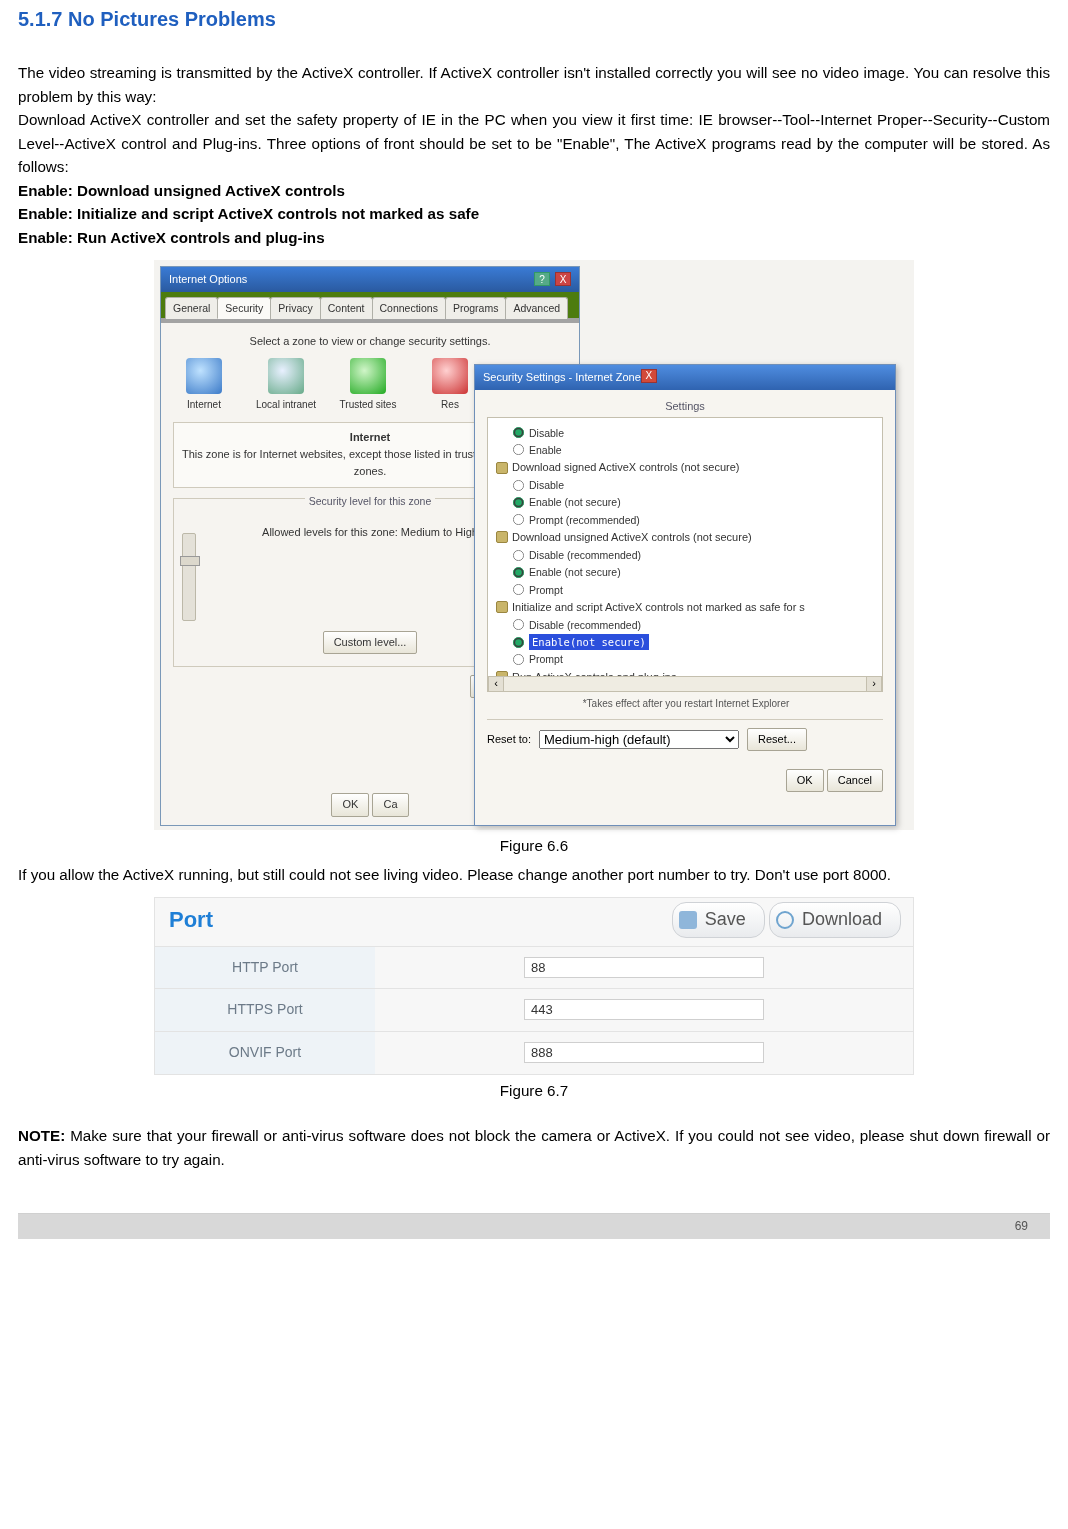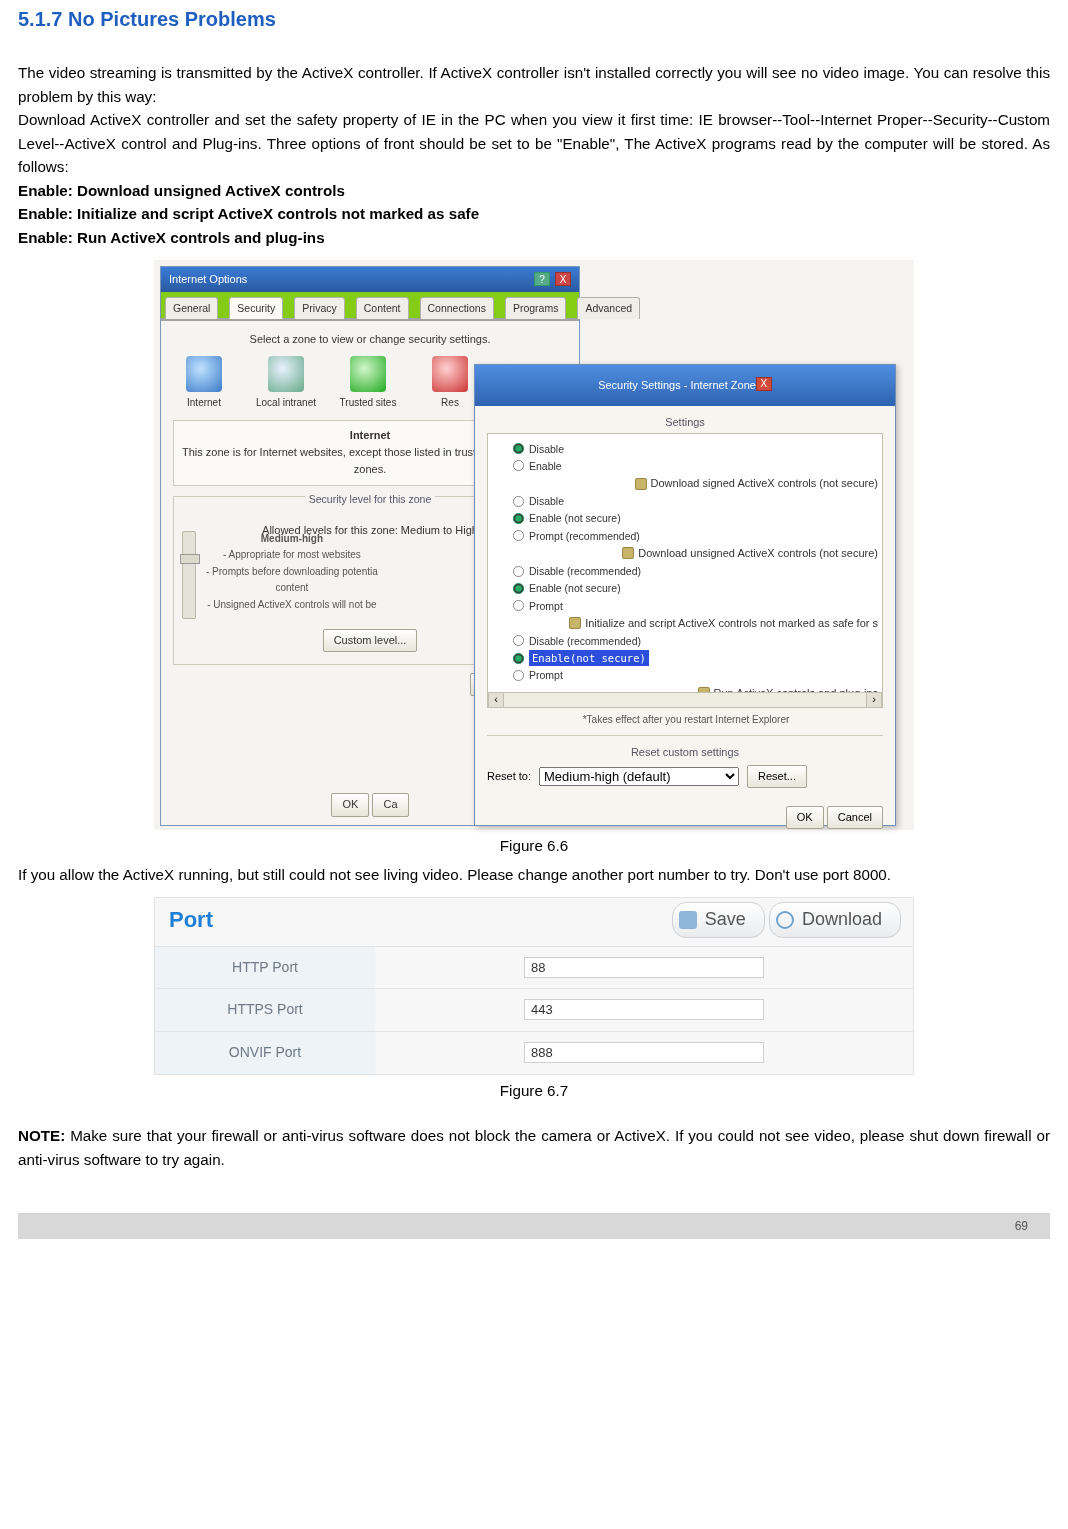--- a/index.html
+++ b/index.html
@@ -46,22 +46,22 @@
     color: #fff;
     padding: 4px 8px;
     display:flex; justify-content:space-between; align-items:center;
   }
   .io-title .btns span{
     display:inline-flex;align-items:center;justify-content:center;
     width:16px;height:14px;background:#c44;border:1px solid #933;margin-left:2px;font-size:10px;color:#fff;
   }
   .io-title .btns .q{background:#5a8; border-color:#396;}
   .io-tabs {
-    display:flex; border-bottom:3px solid #a3a3a3; padding:4px 4px 0 4px; gap:12px;
-    background:#84cc16;
+    display:flex; border-bottom:5px solid #a3a3a3; padding:4px 4px 0 4px; gap:0;
+    background:#4d7c0f;
   }
   .io-tabs .tab{
     padding:2px 7px;border:1px solid #b0b0a8;border-bottom:none;background:#efeee9;
     font-size:10.5px;border-radius:3px 3px 0 0;margin-right:-1px;position:relative;top:1px;
   }
   .io-tabs .tab.active{background:#fbfaf7;font-weight:normal;border-bottom:1px solid #fbfaf7;}
   .io-body{padding:10px 12px;}
   .zone-row{display:flex;gap:20px;margin:8px 0 10px 0;}
   .zone{width:62px;text-align:center;font-size:10px;color:#333;}
   .zone .ic{width:36px;height:36px;margin:0 auto 3px;border-radius:4px;}
@@ -81,25 +81,25 @@
        padding:2px 10px;font-size:11px;border-radius:2px;cursor:pointer;}
   .io-foot{position:absolute;left:0;right:0;bottom:8px;text-align:center;}
   .io-cl{margin-top:10px;}
 
   
   .ss-window{
     position:absolute; left:320px; top:104px; width:422px; height:462px;
     border:1px solid #6f8fb8; background:#f7f5f0; font-size:11px;
     box-shadow:2px 2px 6px rgba(0,0,0,.25);
   }
-  .ss-title{background:linear-gradient(#4f8de0,#2f63b0);color:#fff;padding:12px 8px;display:flex;justify-content:center;}
+  .ss-title{background:linear-gradient(#4f8de0,#2f63b0);color:#fff;padding:4px 8px;display:flex;justify-content:flex-start;}
   .ss-title .x{width:16px;height:14px;background:#d24a3a;border:1px solid #8a2;border-color:#933;display:inline-flex;align-items:center;justify-content:center;color:#fff;font-size:10px;}
   .ss-body{padding:8px 12px;}
   .tree{border:1px solid #c4bfae;background:#fff;height:260px;padding:6px 4px;overflow:auto;font-size:11px;color:#333;}
-  .tree .node{margin-left:4px;margin-bottom:1px;justify-content:flex-end;}
+  .tree .node{margin-left:4px;margin-bottom:1px;}
   .tree .sub{margin-left:20px;}
   .tree .hdr{font-weight:normal;display:flex;align-items:center;gap:4px;}
   .tree .hdr .ico{width:12px;height:12px;background:#c9b56a;border:1px solid #9a8640;border-radius:2px;}
   .tree label{display:flex;align-items:center;gap:4px;font-size:10.5px;margin:1px 0;}
   .tree input[type=radio]{accent-color:#2a6;transform:scale(.85);}
   .hl{background:#2b4fdc;color:#fff;padding:0 3px;font-family:monospace;}
   .ss-note{font-size:10px;color:#555;margin:4px 0 8px 2px;}
   .ss-reset{border-top:1px solid #cfcabc;padding-top:8px;}
   .ss-reset .row{display:flex;align-items:center;gap:8px;}
   .ss-reset select{flex:0 0 200px;font-size:13px;}
@@ -172,27 +172,20 @@
           <b>Internet</b><br>
           <span>This zone is for Internet websites, except those listed in trusted and restricted zones.</span>
         </div>
         <div class="grp">
           <span class="grp-title">Security level for this zone</span>
           <div>Allowed levels for this zone: Medium to High</div>
           <div class="slider">
             <div class="track">
                 <div class="thumb"></div>
               </div>
-            <ul>
-              <li><b>Medium-high</b></li>
-              <li>- Appropriate for most websites</li>
-              <li>- Prompts before downloading potentia</li>
-              <li>content</li>
-              <li>- Unsigned ActiveX controls will not be</li>
-            </ul>
           </div>
           <div class="io-cl">
             <span class="btn">Custom level...</span>
           </div>
         </div>
         <div style="text-align:right;margin-top:8px;">
           <span class="btn">Reset all zones</span>
         </div>
       </div>
       <div class="io-foot">
@@ -278,21 +271,20 @@
               <span>Run ActiveX controls and plug-ins</span>
             </div>
 
         </div>
         <div class="scroll-x">
             <span>‹</span>
             <span>›</span>
           </div>
         <div class="ss-note">*Takes effect after you restart Internet Explorer</div>
         <div class="ss-reset">
-          <div style="color:#556;margin-bottom:4px;">Reset custom settings</div>
           <div class="row">
             <span>Reset to:</span>
             <select>
               <option>Medium-high (default)</option>
             </select>
             <span class="btn">Reset...</span>
           </div>
         </div>
       </div>
       <div class="ss-foot">

